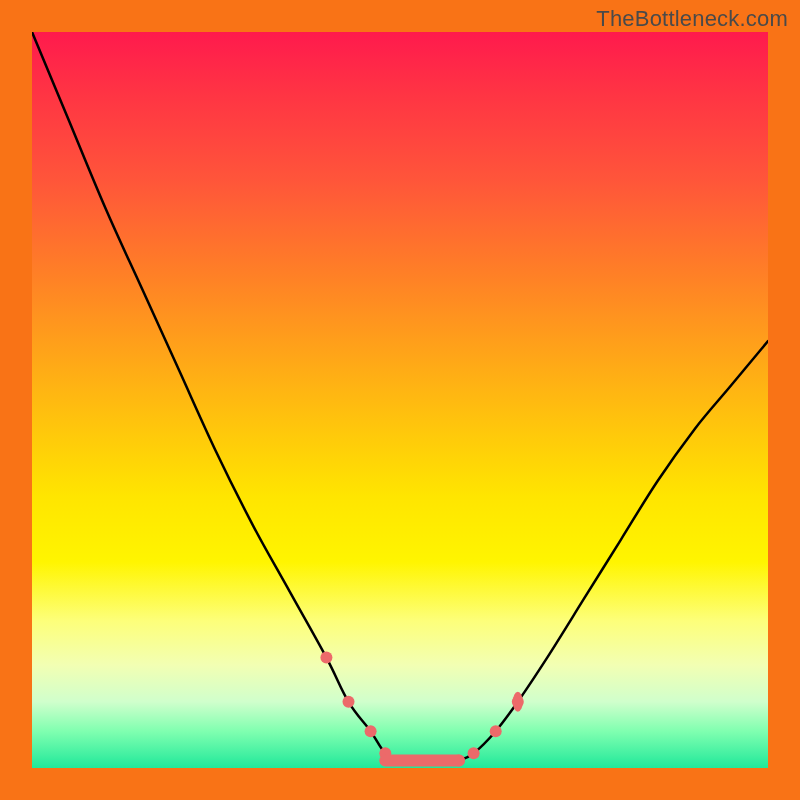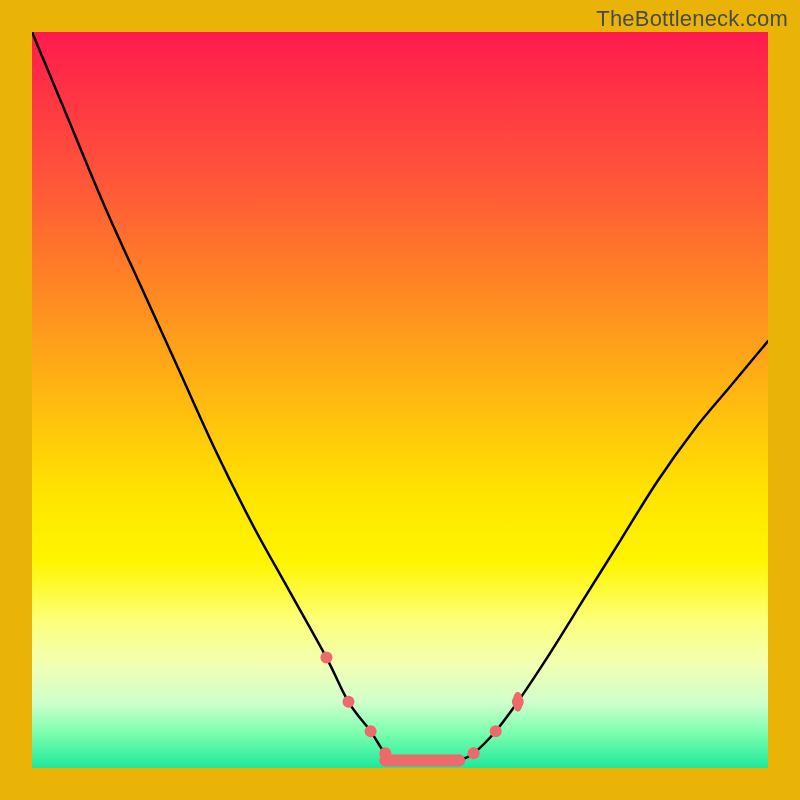--- a/index.html
+++ b/index.html
@@ -9,21 +9,21 @@
     height: 800px;
     overflow: hidden;
     background: #000;
     font-family: Arial, Helvetica, sans-serif;
   }
   .frame {
     position: absolute;
     top: 0; left: 0;
     width: 800px;
     height: 800px;
-    background: #eab308;
+    background: #f97316;
   }
   .plot-area {
     position: absolute;
     top: 32px;
     left: 32px;
     width: 736px;
     height: 736px;
     overflow: hidden;
   }
   .gradient-bg {

